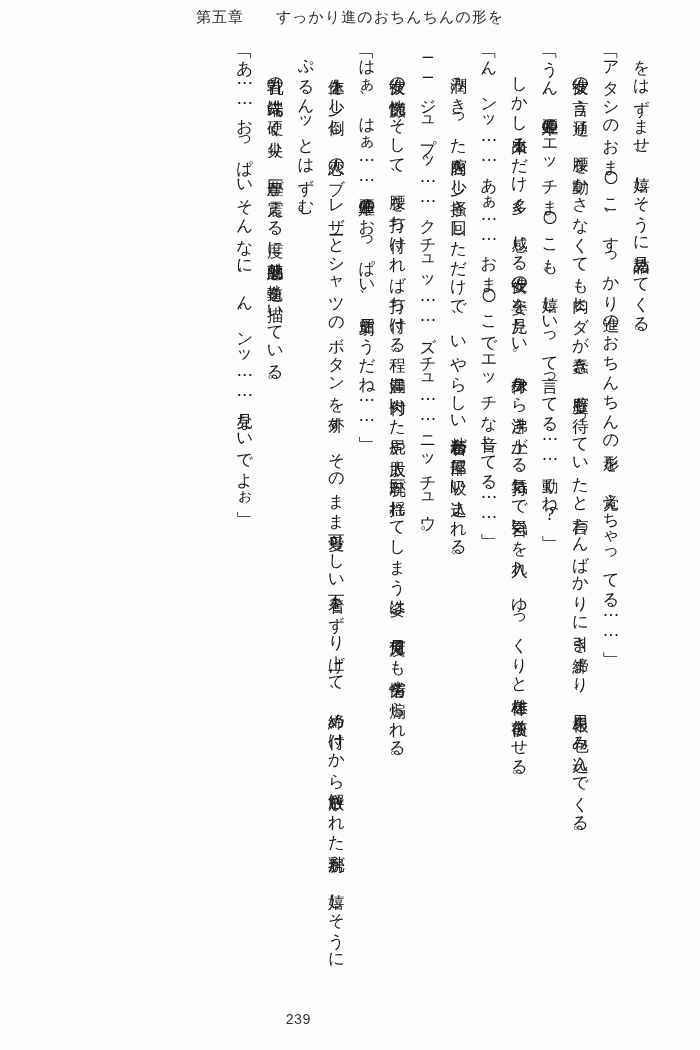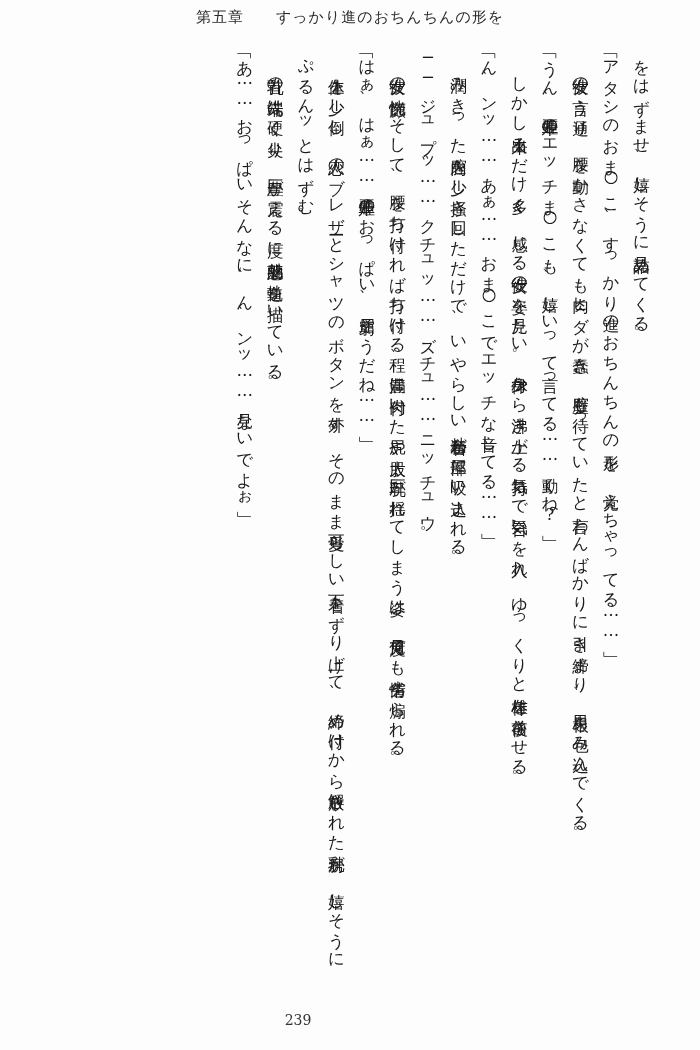--- a/index.html
+++ b/index.html
@@ -61,20 +61,21 @@
     text-indent: 1em;
   }
   .page-number {
     position: absolute;
     bottom: 22px;
     left: 0;
     width: 596px;
     text-align: center;
     font-size: 14px;
     color: #333333;
+    font-family: Liberation Mono, monospace;
   }
 </style>
 </head>
 <body>
 
 <div class="page">
 
   <div class="header">
     <span class="chapter-num">第五章</span><span>すっかり進のおちんちんの形を</span>
   </div>

